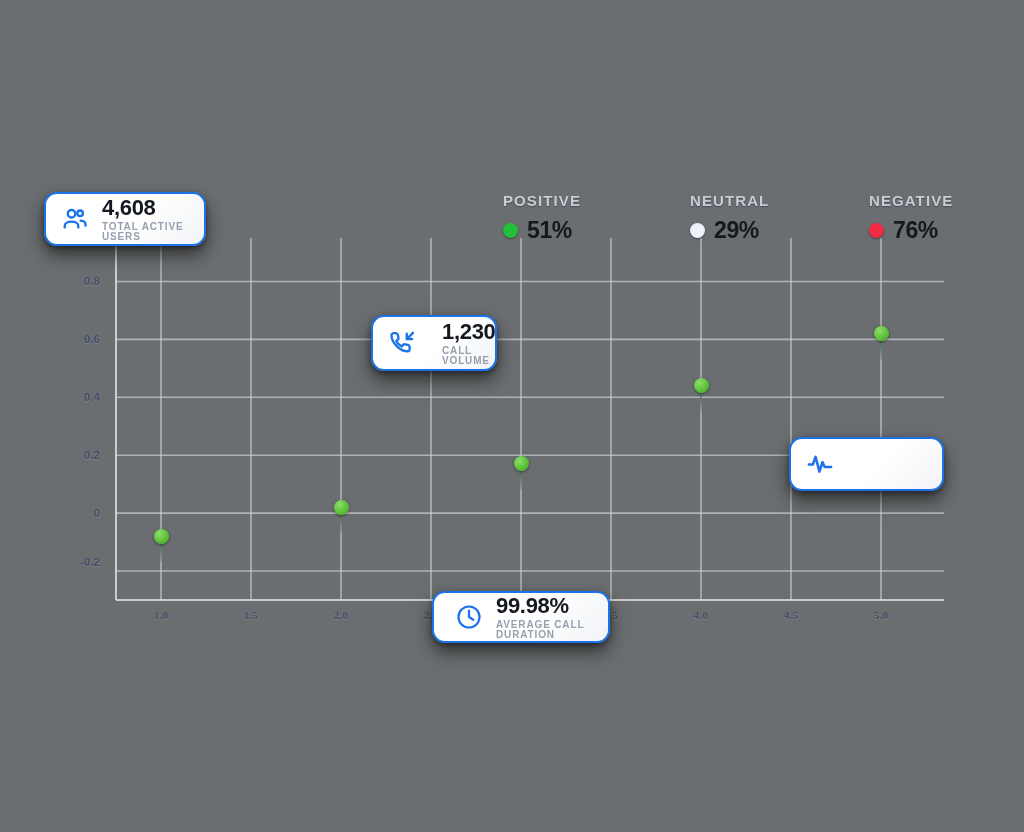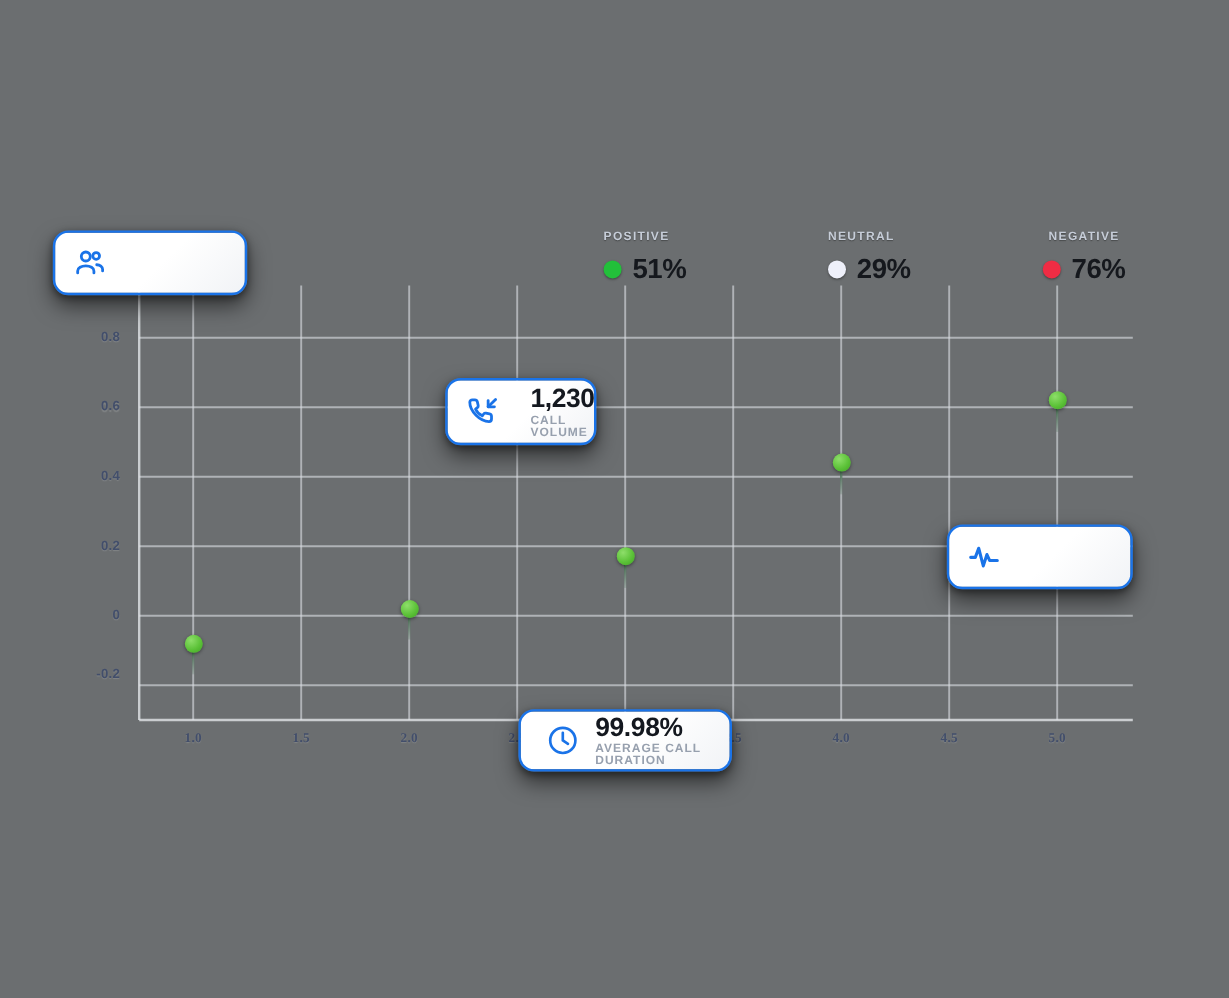--- a/index.html
+++ b/index.html
@@ -126,21 +126,21 @@
     color: #97a0ae;
     letter-spacing: 0.85px;
   }
 
   
   .sentiment {
     position: absolute;
     text-align: left;
   }
   .sentiment-label {
-    font-size: 10px;
+    font-size: 15px;
     font-weight: 700;
     letter-spacing: 1.1px;
     color: #c6cdd8;
     text-shadow: 0 1px 1px rgba(0,0,0,0.35);
     margin-bottom: 8px;
   }
   .sentiment-row {
     display: flex;
     align-items: center;
     gap: 9px;
@@ -251,20 +251,24 @@
 
   <div class="kpi-card" style="left:44px; top:192px; width:162px; height:54px;">
     <span class="kpi-icon">
       <svg width="28" height="28" viewBox="0 0 24 24" fill="none" stroke="currentColor" stroke-width="2" stroke-linecap="round" stroke-linejoin="round">
         <circle cx="9" cy="7.5" r="3.2"></circle>
         <path d="M3.2 19.2v-1.4c0-2.1 2.6-3.6 5.8-3.6s5.8 1.5 5.8 3.6v1.4"></path>
         <circle cx="16.4" cy="7.1" r="2.4"></circle>
         <path d="M16.8 13.4c2.4.2 4.2 1.5 4.2 3.2v1.2"></path>
       </svg>
     </span>
+    <span class="kpi-text">
+      <span class="kpi-value">4,608</span>
+      <span class="kpi-label">TOTAL ACTIVE USERS</span>
+    </span>
   </div>
 
   <div class="kpi-card" style="left:371px; top:315px; width:126px; height:56px;gap:25px;">
     <span class="kpi-icon">
       <svg width="28" height="28" viewBox="0 0 24 24" fill="none" stroke="currentColor" stroke-width="2" stroke-linecap="round" stroke-linejoin="round">
         <path d="M3 5.4c0-1 .8-1.8 1.8-1.8h1.9c.8 0 1.5.6 1.7 1.4l.6 2.6c.1.6-.1 1.2-.6 1.6l-1.3 1c1 2.1 2.7 3.8 4.8 4.8l1-1.3c.4-.5 1-.7 1.6-.6l2.6.6c.8.2 1.4.9 1.4 1.7v1.9c0 1-.8 1.8-1.8 1.8C10.3 19.1 3 11.8 3 5.4z"></path>
         <path d="M21.4 3.3l-5.3 5.3"></path>
         <path d="M16.1 4.1v4.5h4.5"></path>
       </svg>
     </span>

